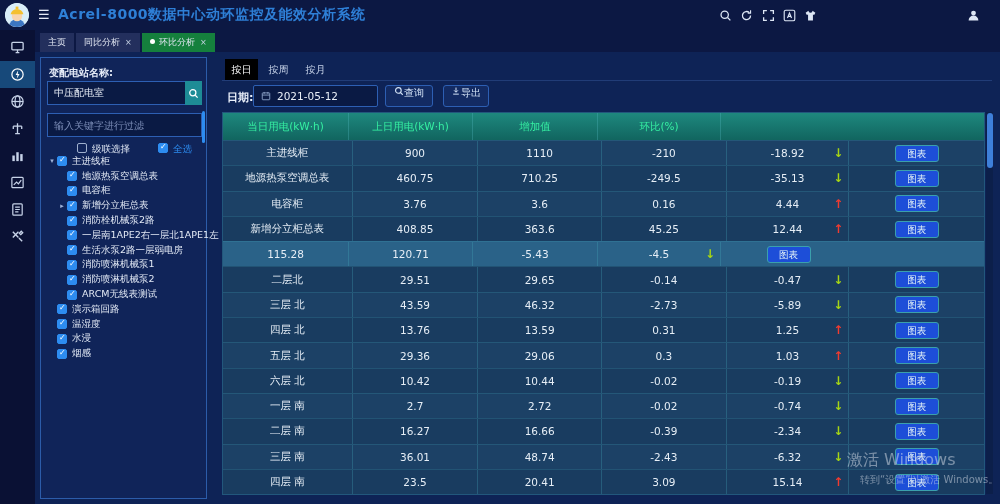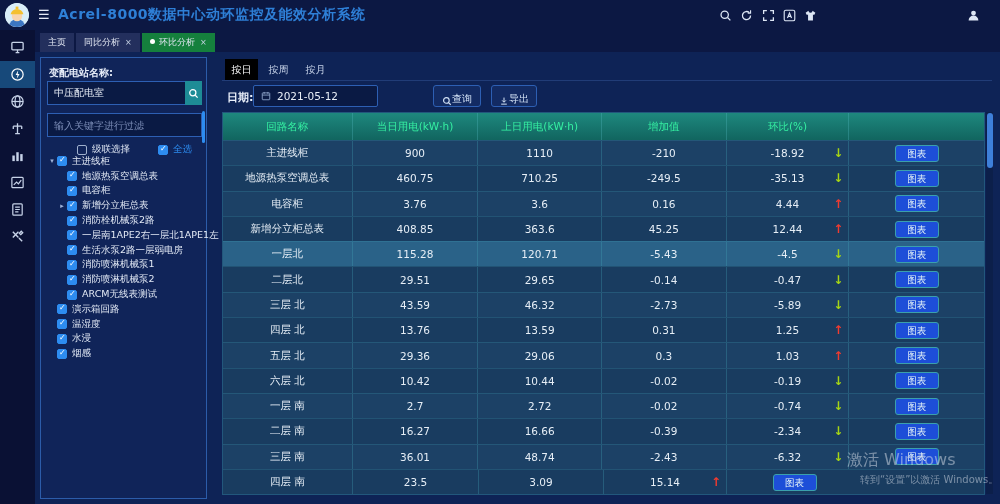--- a/index.html
+++ b/index.html
@@ -31,42 +31,42 @@
   
   .left-panel { position:absolute; left:40px; top:57px; width:167px; height:442px; background:#102459; border:1px solid #2C5CA9; }
   .lp-label { position:absolute; left:8px; top:8px; font-size:10px; font-weight:bold; color:#E6ECF8; }
   .lp-input-row { position:absolute; left:6px; top:23px; width:155px; height:24px; display:flex; }
   .lp-input { flex:1; height:24px; background:#0A1A44; border:1px solid #2D5FB3; border-right:none; color:#E8EEF7; font-size:10px; padding:0 6px; font-family:inherit; outline:none; }
   .lp-search-btn { width:26px; height:24px; background:#1E8C96; border:1px solid #1E8C96; color:#fff; cursor:pointer; display:flex; align-items:center; justify-content:center; }
   .lp-search-btn svg { width:11px; height:11px; }
   .lp-filter { position:absolute; left:6px; top:55px; width:155px; height:24px; background:#0A1A44; border:1px solid #2D5FB3; color:#E8EEF7; font-size:10px; padding:0 6px; font-family:inherit; outline:none; }
   .lp-filter::placeholder { color:#7A8BB5; }
   .lp-scrollthumb { position:absolute; right:1px; top:53px; width:3px; height:32px; background:#2D8CF0; border-radius:2px; }
-  .cb-row { position:absolute; left:8px; top:85px; width:150px; height:13px; display:flex; align-items:center; font-size:9.5px;padding-left:28px; }
+  .cb-row { position:absolute; left:8px; top:85px; width:150px; height:13px; display:flex; font-size:9.5px;padding-left:28px; }
   .checkbox { display:inline-block; width:10px; height:10px; border:1px solid #9FB0CE; border-radius:2px; background:transparent; position:relative; flex:none; cursor:pointer; }
   .checkbox.checked { background:#2D8CF0; border-color:#2D8CF0; }
   .checkbox.checked::after { content:"✓"; position:absolute; left:1px; top:-2px; font-size:8px; color:#fff; }
   .cb-row .cb-label { margin-left:5px; color:#DDE5F3; }
   .cb-row .all { margin-left:28px; }
   .cb-row .all-label { margin-left:5px; color:#2D8CF0; }
   .tree { position:absolute; left:0; top:96px; width:160px; }
   .tree-row { height:14.8px; display:flex; align-items:center; font-size:9.5px; color:#E2E9F5; cursor:pointer; white-space:nowrap; }
   .tree-row .arrow { width:10px; flex:none; font-size:7px; color:#9FB3D9; text-align:center; }
   .tree-row .tree-label { margin-left:5px; }
   .lvl0 { padding-left:6px; }
   .lvl1 { padding-left:16px; }
   
   .main { position:absolute; left:215px; top:52px; width:785px; height:452px; }
   .ptab { position:absolute; top:7px; width:33px; height:21px; line-height:21px; text-align:center; font-size:10px; color:#C6D2E8; cursor:pointer; }
   .ptab.active { background:#000000; color:#fff; }
   .ptab-line { position:absolute; left:7px; top:28px; width:770px; height:1px; background:rgba(70,110,180,.35); }
   .date-label { position:absolute; left:12px; top:38px; font-size:11px; font-weight:bold; color:#E9EFFA; }
   .date-input { position:absolute; left:38px; top:33px; width:125px; height:22px; background:#0A1A44; border:1px solid #2D5FB3; border-radius:2px; display:flex; align-items:center; padding:0 7px; font-size:10.5px; color:#E8EEF7; cursor:pointer; }
   .date-input svg { width:10px; height:10px; margin-right:6px; color:#8FA6CC; }
-  .btn { position:absolute; top:33px; height:22px; background:#132B63; border:1px solid #2D5FB3; border-radius:3px; color:#D5E4F7; font-size:10px; font-family:inherit; cursor:pointer; display:flex; align-items:flex-end; justify-content:center; gap:0;margin-left:48px; }
+  .btn { position:absolute; top:33px; height:22px; background:#132B63; border:1px solid #2D5FB3; border-radius:3px; color:#D5E4F7; font-size:10px; font-family:inherit; cursor:pointer; display:flex; align-items:flex-start; justify-content:center; gap:0; }
   .btn svg { width:10px; height:10px; }
   .btn-query { left:170px; width:48px; }
   .btn-export { left:228px; width:46px; }
   
   .table { position:absolute; left:7px; top:60px; width:763px; border:1px solid rgba(60,150,170,.45); }
   .thead { display:flex; height:27px; background:linear-gradient(180deg,#1E887E,#11655F); }
   .thcell { display:flex; align-items:center; justify-content:center; font-size:10.5px; color:#35F0A2; border-right:1px solid rgba(90,190,200,.3); }
   .thcell:last-child { border-right:none; }
   .trow { display:flex; height:25.3px; background:#1C4166; border-top:1px solid rgba(70,170,185,.22); cursor:pointer; }
   .trow:nth-child(even) { background:#193C60; }
@@ -314,21 +314,20 @@
   </button>
   <button class="btn btn-export">
     <svg viewBox="0 0 16 16" fill="none" stroke="currentColor" stroke-width="1.6">
         <path d="M8 2.5v7M5 7l3 3 3-3M3.5 13h9"></path>
       </svg>
     <span>导出</span>
   </button>
 
   <div class="table">
     <div class="thead" id="thead">
-        <div class="thcell c0">回路名称</div>
         <div class="thcell c1">当日用电(kW·h)</div>
         <div class="thcell c2">上日用电(kW·h)</div>
         <div class="thcell c3">增加值</div>
         <div class="thcell c4">环比(%)</div>
         <div class="thcell c5"></div>
       </div>
     <div id="tbody">
   <div class="trow">
     <div class="tcell c0">主进线柜</div>
     <div class="tcell c1">900</div>
@@ -379,21 +378,20 @@
     <div class="tcell c4">
             <span class="rv">12.44</span>
             <span class="trend up">↑</span>
           </div>
     <div class="tcell c5">
             <button class="chart-btn">图表</button>
           </div>
   </div>
 
   <div class="trow selected">
-    <div class="tcell c0">一层北</div>
     <div class="tcell c1">115.28</div>
     <div class="tcell c2">120.71</div>
     <div class="tcell c3">-5.43</div>
     <div class="tcell c4">
             <span class="rv">-4.5</span>
             <span class="trend down">↓</span>
           </div>
     <div class="tcell c5">
             <button class="chart-btn">图表</button>
           </div>
@@ -507,20 +505,21 @@
             <span class="trend down">↓</span>
           </div>
     <div class="tcell c5">
             <button class="chart-btn">图表</button>
           </div>
   </div>
 
   <div class="trow">
     <div class="tcell c0">四层 南</div>
     <div class="tcell c1">23.5</div>
+    <div class="tcell c2">20.41</div>
     <div class="tcell c3">3.09</div>
     <div class="tcell c4">
             <span class="rv">15.14</span>
             <span class="trend up">↑</span>
           </div>
     <div class="tcell c5">
             <button class="chart-btn">图表</button>
           </div>
   </div>
 </div>

